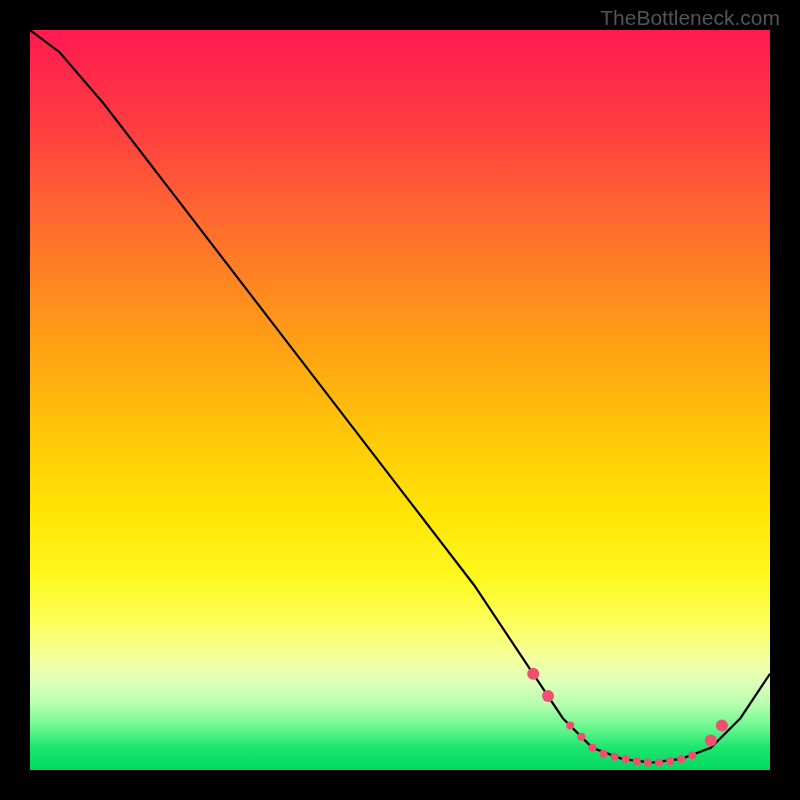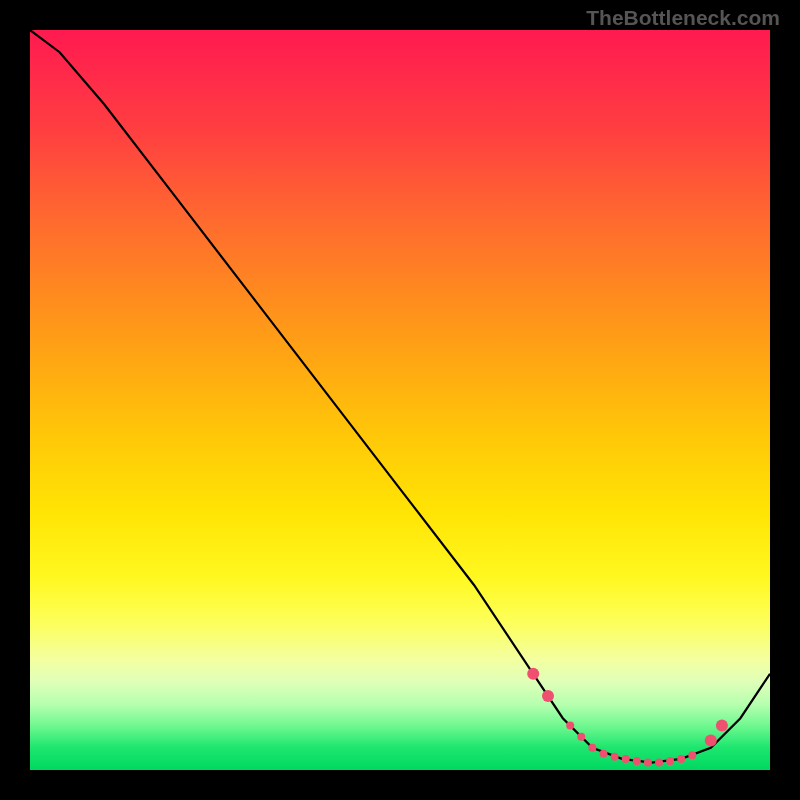--- a/index.html
+++ b/index.html
@@ -9,21 +9,21 @@
   background: #000;
   position: relative;
   font-family: Arial, sans-serif;
 }
 .watermark {
   position: absolute;
   top: 6px;
   right: 20px;
   color: #555;
   font-size: 21px;
-  font-weight: 700;
+  font-weight: 400;
   z-index: 10;
 }
 .plot-area {
   position: absolute;
   top: 30px;
   left: 30px;
   width: 740px;
   height: 740px;
   overflow: hidden;
 }

